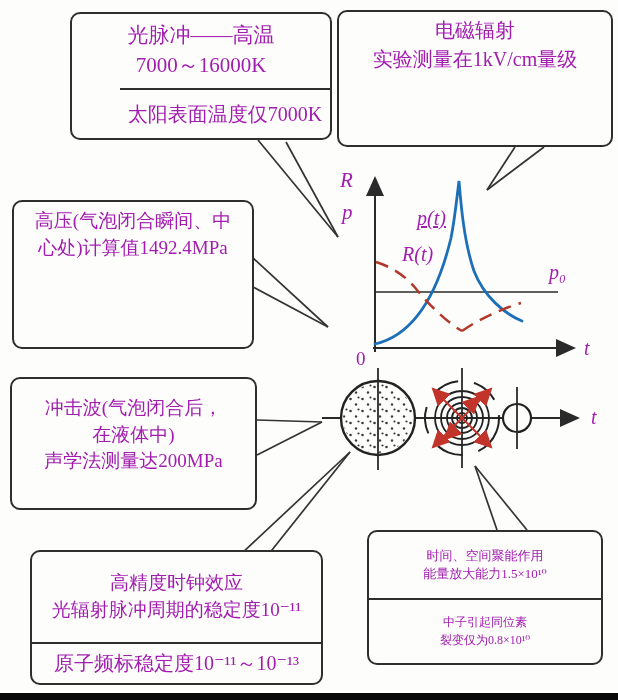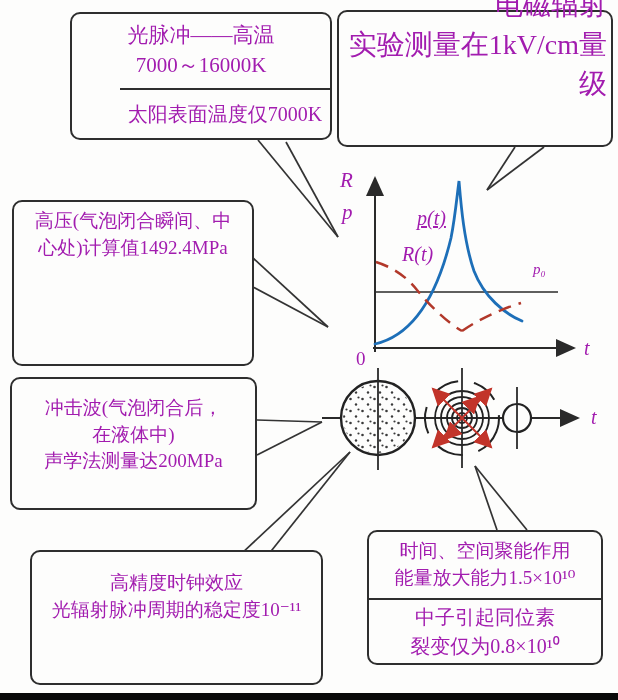--- a/index.html
+++ b/index.html
@@ -107,50 +107,51 @@
     </g>
   </svg>
 
   <div class="box" style="left:70px;top:12px;width:262px;height:128px;">
     <div class="box-main" style="height:74px;font-size:21px;">光脉冲——高温
 7000～16000K</div>
     <div class="box-note" style="flex:1;font-size:20px;margin-left:48px;">太阳表面温度仅7000K</div>
   </div>
 
   <div class="box" style="left:337px;top:10px;width:276px;height:137px;">
-    <div class="box-main" style="height:65px;font-size:28px;text-align:right;">电磁辐射
+    <div class="box-main" style="height:65px;font-size:20px;">电磁辐射
 实验测量在1kV/cm量级</div>
   </div>
 
-  <div class="box" style="left:12px;top:200px;width:242px;height:166px;">
+  <div class="box" style="left:12px;top:200px;width:242px;height:149px;">
     <div class="box-main" style="height:65px;font-size:19px;">高压(气泡闭合瞬间、中
 心处)计算值1492.4MPa</div>
   </div>
 
   <div class="box" style="left:10px;top:377px;width:247px;height:133px;">
     <div class="box-main" style="height:112px;font-size:19px;">冲击波(气泡闭合后，
 在液体中)
 声学法测量达200MPa</div>
   </div>
 
   <div class="box" style="left:30px;top:550px;width:293px;height:135px;">
     <div class="box-main" style="height:90px;font-size:19px;">高精度时钟效应
 光辐射脉冲周期的稳定度10⁻¹¹</div>
+    <div class="box-note" style="flex:1;font-size:20px;">原子频标稳定度10⁻¹¹～10⁻¹³</div>
   </div>
 
   <div class="box" style="left:367px;top:530px;width:236px;height:135px;">
-    <div class="box-main" style="height:66px;font-size:19px;">时间、空间聚能作用
+    <div class="box-main" style="height:66px;font-size:13px;">时间、空间聚能作用
 能量放大能力1.5×10¹⁰</div>
-    <div class="box-note" style="flex:1;font-size:20px;font-family:Liberation Serif, serif;">中子引起同位素
+    <div class="box-note" style="flex:1;font-size:12px;">中子引起同位素
 裂变仅为0.8×10¹⁰</div>
   </div>
 
   <div class="plot-label" style="left:340px;top:170px;font-size:21px;">R</div>
   <div class="plot-label" style="left:342px;top:202px;font-size:21px;">p</div>
   <div class="plot-label" style="left:417px;top:208px;font-size:20px;text-decoration:underline;">p(t)</div>
   <div class="plot-label" style="left:402px;top:244px;font-size:20px;">R(t)</div>
-  <div class="plot-label" style="left:533px;top:262px;font-size:15px;font-family:Liberation Serif, serif;">p₀</div>
+  <div class="plot-label" style="left:549px;top:262px;font-size:20px;font-family:Liberation Serif, serif;">p₀</div>
   <div class="plot-label roman" style="left:356px;top:349px;font-size:19px;">0</div>
   <div class="plot-label" style="left:584px;top:338px;font-size:20px;">t</div>
   <div class="plot-label" style="left:591px;top:407px;font-size:20px;">t</div>
 
   <div class="black-bar"></div>
 </div>
 
 </body></html>

